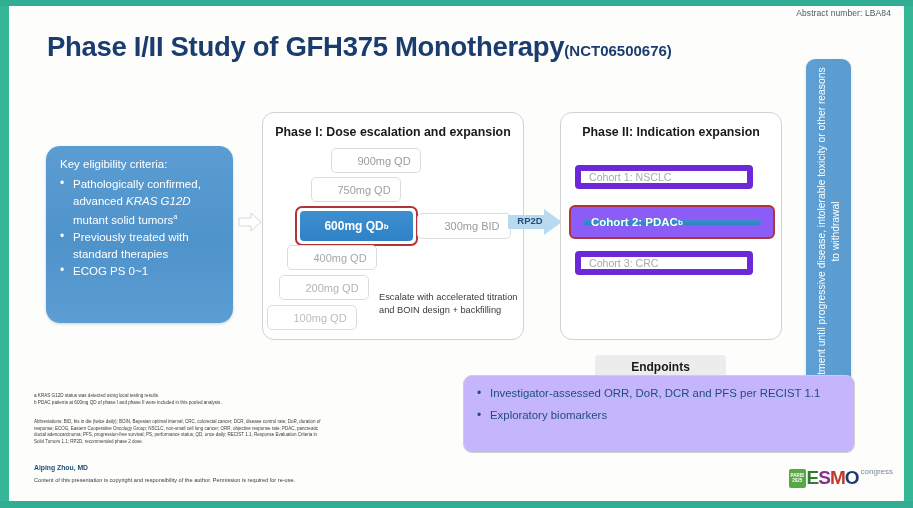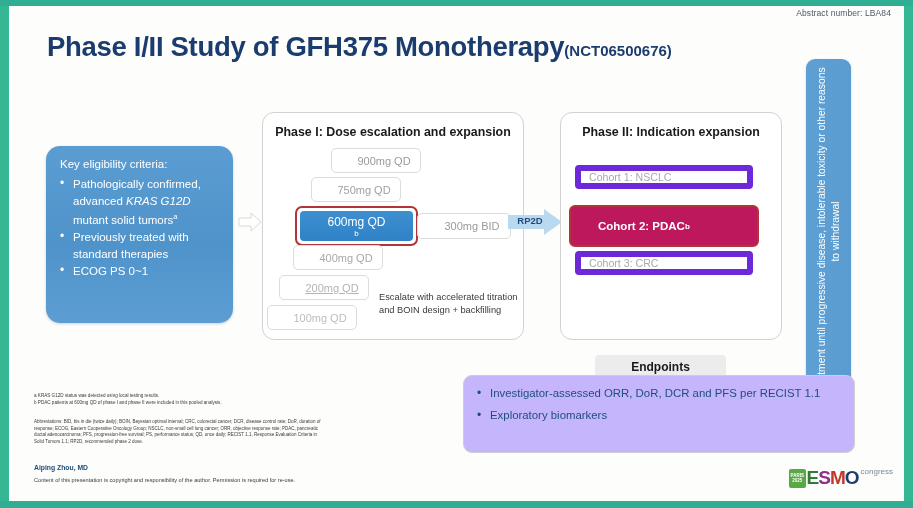--- a/index.html
+++ b/index.html
@@ -73,38 +73,37 @@
   .dose{
     position:absolute;
     border:1px solid #dcdcdc;border-radius:5px;background:#fff;
     font-size:11px;color:#a6a6a6;
     display:flex;align-items:center;justify-content:center;
     box-sizing:border-box;
     padding-left:16px;
   }
   .dose.d900{left:68px;top:35px;width:90px;height:25px;color:#9b9b9b;}
   .dose.d750{left:48px;top:64px;width:90px;height:25px;color:#a0a0a0;}
-  .dose.d400{left:30px;top:132px;width:90px;height:25px;color:#a8a8a8;}
-  .dose.d200{left:16px;top:162px;width:90px;height:25px;color:#b4b4b4;text-decoration:underline;}
+  .dose.d400{left:24px;top:132px;width:90px;height:25px;color:#a8a8a8;}
+  .dose.d200{left:16px;top:162px;width:90px;height:25px;color:#b4b4b4;}
   .dose.d100{left:4px;top:192px;width:90px;height:25px;color:#bdbdbd;}
   .dose.d300bid{left:154px;top:100px;width:94px;height:26px;color:#9a9a9a;}
 
   .dose-hl-wrap{
     position:absolute;left:32px;top:93px;width:123px;height:40px;
     border:2px solid #b0343a;border-radius:7px;
     box-sizing:border-box;background:#fff;
     padding:3px;
   }
   .dose-hl{
     width:100%;height:100%;
     background:linear-gradient(180deg,#3d8fd0 0%,#2f82c6 100%);
-    border-radius:4px;color:#fff;font-size:12px;font-weight:normal;
-    display:flex;align-items:center;justify-content:center;
-    box-sizing:border-box;
-    flex-direction:column;
+    border-radius:4px;color:#fff;font-size:12px;font-weight:bold;
+    display:flex;align-items:center;justify-content:center;
+    box-sizing:border-box;
   }
   .dose-hl .sup{font-size:8px;}
 
   .escalate{
     position:absolute;left:116px;top:178px;width:146px;
     font-size:9.3px;color:#3a3a3a;line-height:12.5px;
   }
 
   
   .rp2d{
@@ -122,23 +121,23 @@
     border:6px solid #6d28d9;border-radius:4px;background:#fff;
     font-size:10.6px;color:#a9a9a9;
     display:flex;align-items:center;padding-left:8px;
     box-sizing:border-box;
   }
   .c1{top:52px;}
   .c3{top:138px;}
   .c4{top:180px;}
 
   .cohort-hl-wrap{
-    position:absolute;left:8px;top:92px;width:190px;height:34px;
+    position:absolute;left:8px;top:92px;width:206px;height:34px;
     border:2px solid #b0343a;border-radius:6px;box-sizing:border-box;
-    background:#be185d;padding:19px;
+    background:#8b5cf6;padding:12px;
   }
   .cohort-hl{
     width:100%;height:100%;
     background:linear-gradient(180deg,#3d8fd0 0%,#2f82c6 100%);
     border-radius:3px;color:#fff;font-size:11.5px;font-weight:bold;
     display:flex;align-items:center;padding-left:8px;
     box-sizing:border-box;
   }
   .cohort-hl .sup{font-size:8px;}
 

